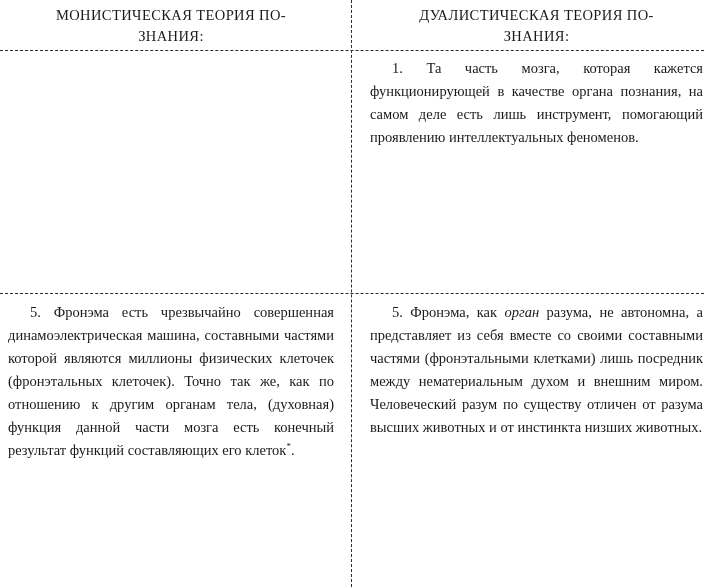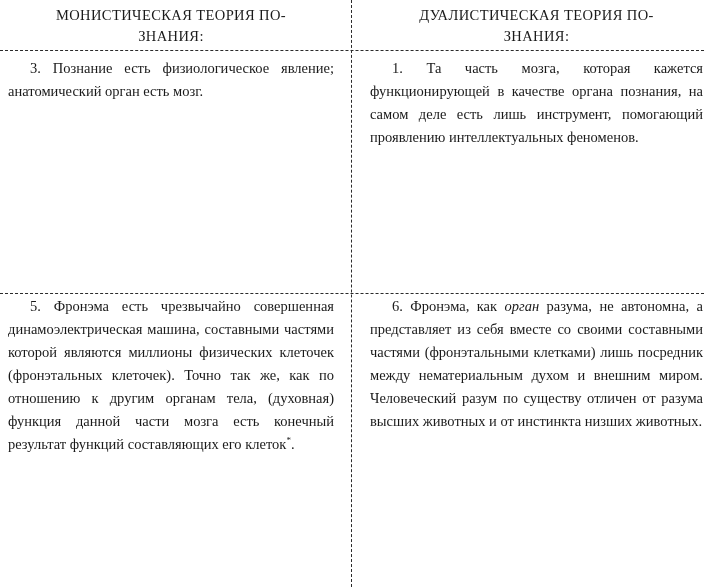--- a/index.html
+++ b/index.html
@@ -75,21 +75,21 @@
     line-height: 1.58;
     text-align: justify;
     text-align-last: left;
     text-indent: 22px;
     margin: 0;
     padding: 0;
     hyphens: manual;
   }
   .block-top .para:first-child { margin-top: 11px; }
   .block-top .para + .para { margin-top: 9px; }
-  .block-bottom .para:first-child { margin-top: 6px; }
+  .block-bottom .para:first-child { margin-top: 12px; }
 
   .section-top.left  { height: 243px; }
   .section-top.right { height: 243px; }
 
   em.italic { font-style: italic; }
   sup.fn { font-size: 9px; vertical-align: super; }
 
   .band {
     position: relative;
   }
@@ -113,29 +113,28 @@
     <div class="col col-right">
       <div class="heading">
         <span class="ln">ДУАЛИСТИЧЕСКАЯ ТЕОРИЯ ПО-</span>
         <span class="ln">ЗНАНИЯ:</span>
       </div>
     </div>
   </div>
 
   <div class="table band">
     <div class="col col-left section-top left block-top">
-      <p class="para">3. Познание есть физиологическое явле­ние; анатомический орган есть мозг.</p>
     </div>
     <div class="col col-right section-top right block-top">
       <p class="para">1. Та часть мозга, которая кажется функционирующей в качестве органа по­знания, на самом деле есть лишь инст­румент, помогающий проявлению ин­теллектуальных феноменов.</p>
     </div>
   </div>
 
   <div class="table band">
     <div class="col col-left block-bottom">
       <p class="para"><span>5. Фронэма есть чрезвычайно совер­шенная динамоэлектрическая машина, составными частями которой являются миллионы физических клеточек (фронэ­тальных клеточек). Точно так же, как по отношению к другим органам тела, (ду­ховная) функция данной части мозга есть конечный результат функций со­ставляющих его клеток</span><sup class="fn">*</sup><span>.</span></p>
     </div>
     <div class="col col-right block-bottom">
-      <p class="para"><span>6. Фронэма, как </span><em class="italic">орган</em><span> разума, не авто­номна, а представляет из себя вместе со своими составными частями (фронэ­тальными клетками) лишь посредник между нематериальным духом и внеш­ним миром. Человеческий разум по су­ществу отличен от разума высших жи­вотных и от инстинкта низших живот­ных.</span></p>
+      <p class="para"><span>5. Фронэма, как </span><em class="italic">орган</em><span> разума, не авто­номна, а представляет из себя вместе со своими составными частями (фронэ­тальными клетками) лишь посредник между нематериальным духом и внеш­ним миром. Человеческий разум по су­ществу отличен от разума высших жи­вотных и от инстинкта низших живот­ных.</span></p>
     </div>
   </div>
 
 </div>
 
 </body></html>

